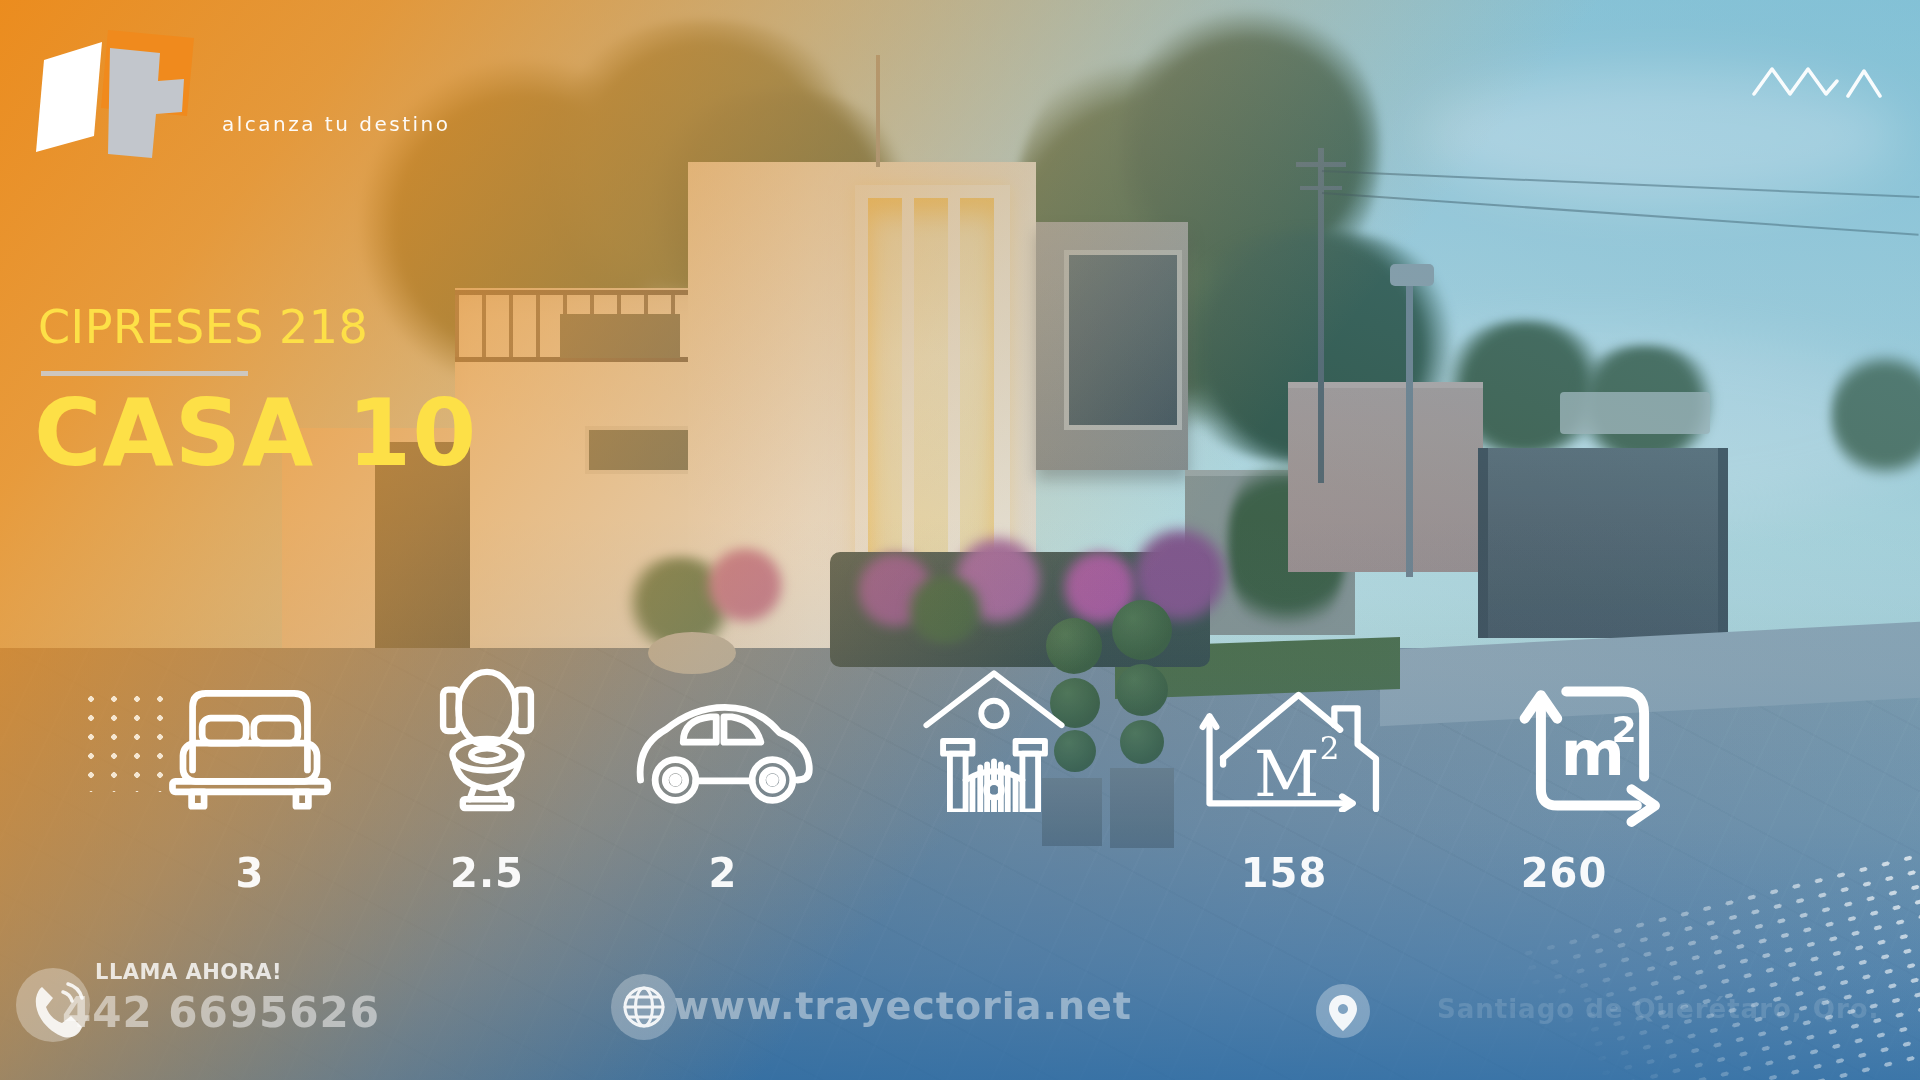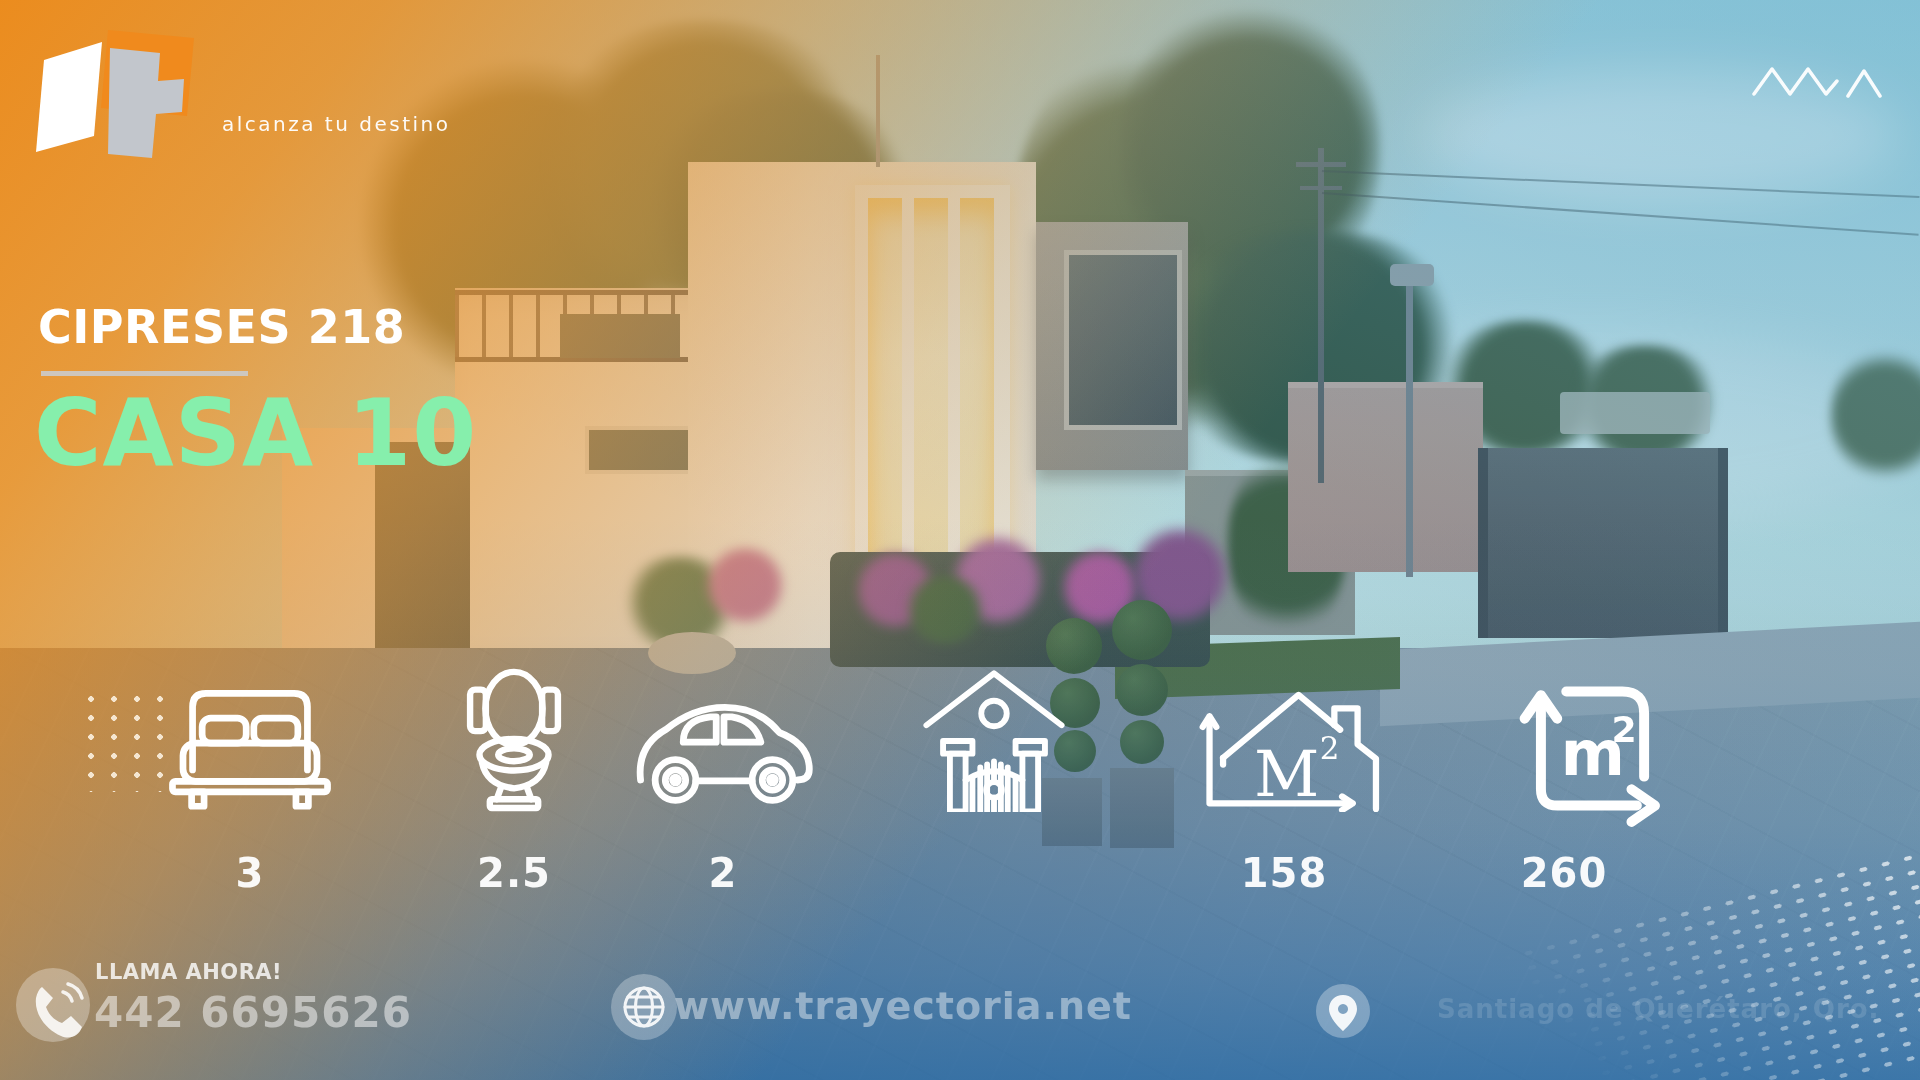--- a/index.html
+++ b/index.html
@@ -63,40 +63,40 @@
     -webkit-mask-image:linear-gradient(245deg,#000 0%,rgba(0,0,0,.5) 45%,transparent 78%);
     mask-image:linear-gradient(245deg,#000 0%,rgba(0,0,0,.5) 45%,transparent 78%);}
 
   
   .content{inset:0;z-index:4;color:#fff;}
   .logo-mark{left:36px;top:26px;}
   .brand-name{left:219px;top:60px;font-size:40px;font-weight:800;letter-spacing:1.5px;}
   .brand-tagline{left:222px;top:112px;font-size:20px;font-weight:400;letter-spacing:2.5px;opacity:.96;}
   .zigzag{left:1752px;top:56px;opacity:.95;}
 
-  .development{left:38px;top:300px;font-size:46px;font-weight:700;letter-spacing:.5px;color:#ffffff;}
+  .development{left:38px;top:300px;font-size:46px;font-weight:400;letter-spacing:.5px;color:#fde047;}
   .title-underline{left:41px;top:371px;width:207px;height:5px;background:#cbcbcb;opacity:.9;}
-  .unit{left:34px;top:386px;font-size:92px;font-weight:800;letter-spacing:1px;line-height:1.05;color:#86efac;}
+  .unit{left:34px;top:386px;font-size:92px;font-weight:800;letter-spacing:1px;line-height:1.05;color:#fde047;}
 
   .dots-pattern{left:88px;top:696px;width:86px;height:96px;
     background-image:radial-gradient(circle 3px at 3px 3px,rgba(255,246,232,.85) 0 2.6px,transparent 3px);
     background-size:23px 19px;}
 
   .feature{top:662px;transform:translateX(-50%);text-align:center;}
   .icon-box{position:relative;height:150px;display:flex;align-items:flex-end;justify-content:center;}
   .feature svg{position:relative;}
   .feature-label{position:relative;margin-top:38px;font-size:40px;font-weight:800;letter-spacing:1px;color:rgba(255,255,255,.95);}
   .feature-gate .feature-label{font-size:37px;line-height:1.28;width:330px;left:50%;margin-left:-165px;}
   .feature-house .feature-label{transform:translateX(-16px);}
   .feature-land svg{margin-bottom:-28px;}
   .feature-land .feature-label{transform:translateX(-24px);}
 
   .contact-group{color:#fff;}
   .cta{left:80px;top:2px;font-size:21px;font-weight:800;letter-spacing:.5px;opacity:.8;position:absolute;}
-  .phone-number{left:47px;top:30px;font-size:42px;font-weight:800;letter-spacing:1px;opacity:.5;position:absolute;white-space:nowrap;margin-left:32px;}
+  .phone-number{left:47px;top:30px;font-size:42px;font-weight:800;letter-spacing:1px;opacity:.5;position:absolute;white-space:nowrap;}
   .website{left:64px;top:14px;font-size:38px;font-weight:800;letter-spacing:1px;opacity:.42;position:absolute;white-space:nowrap;}
   .address{left:122px;top:14px;font-size:26px;font-weight:700;letter-spacing:1px;opacity:.13;position:absolute;white-space:nowrap;}
 
   .icon-stroke{fill:none;stroke:#fff;stroke-linecap:round;stroke-linejoin:round;}
 </style>
 </head>
 <body>
 
 <div class="canvas">
 
@@ -206,21 +206,21 @@
             <rect x="20" y="68" width="140" height="40" rx="13"></rect>
             <rect x="9" y="108" width="162" height="11" rx="3"></rect>
             <rect x="29" y="119" width="13" height="15"></rect>
             <rect x="138" y="119" width="13" height="15"></rect>
           </g>
         </svg>
       </div>
       <div class="feature-label">3</div>
     </div>
 
-    <div class="feature" style="left:514px;">
+    <div class="feature" style="left:487px;">
       <div class="icon-box">
         <svg width="115" height="148" viewBox="0 0 115 150">
           <g class="icon-stroke" stroke-width="6.5">
             <rect x="13" y="26" width="16" height="42" rx="5"></rect>
             <rect x="86" y="26" width="16" height="42" rx="5"></rect>
             <ellipse cx="57.5" cy="45" rx="29" ry="37"></ellipse>
             <ellipse cx="57.5" cy="92" rx="35" ry="16"></ellipse>
             <ellipse cx="57.5" cy="92" rx="16" ry="6.5"></ellipse>
             <path d="M25,100 Q30,123 57.5,126 Q85,123 90,100"></path>
             <path d="M44,126 L40,137 M71,126 L75,137"></path>

